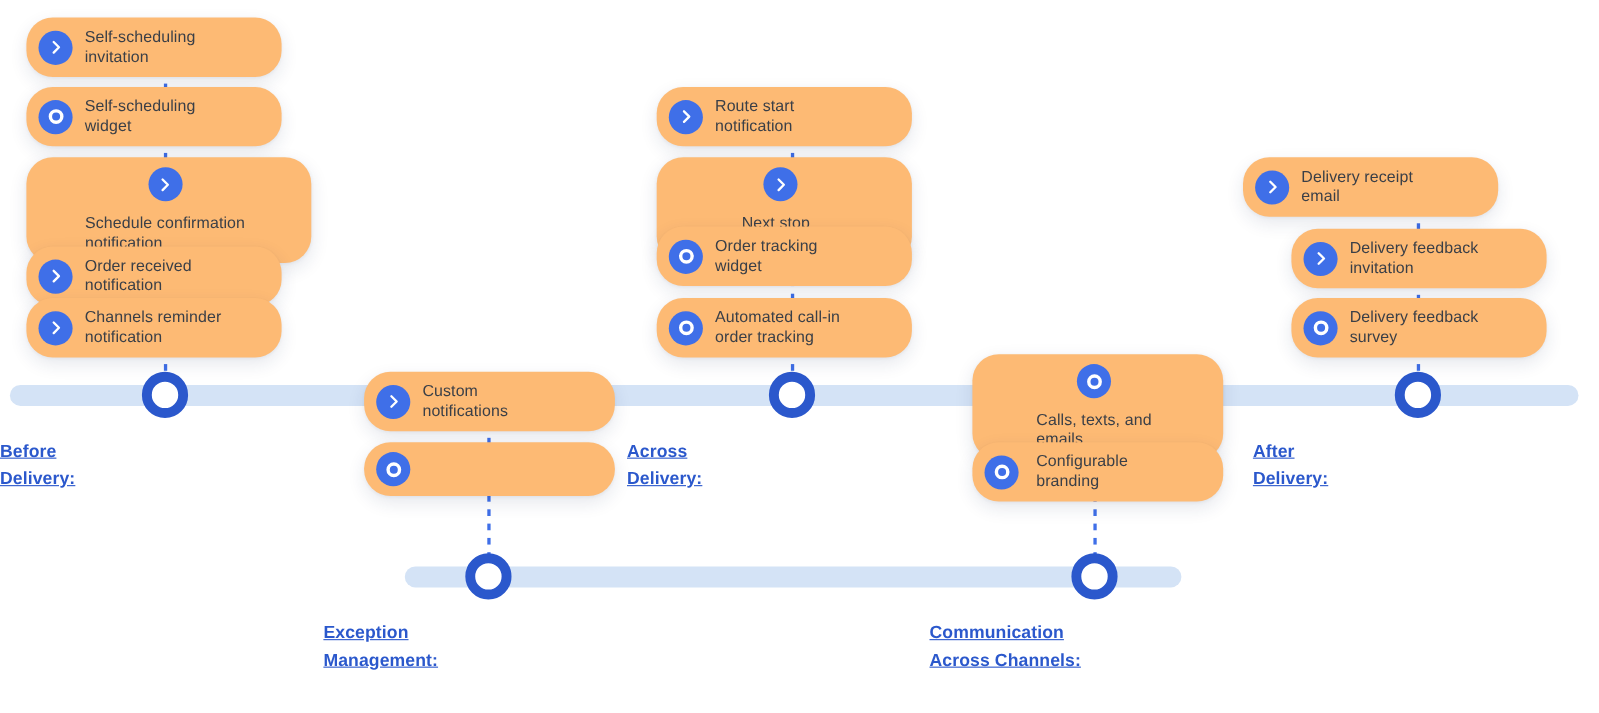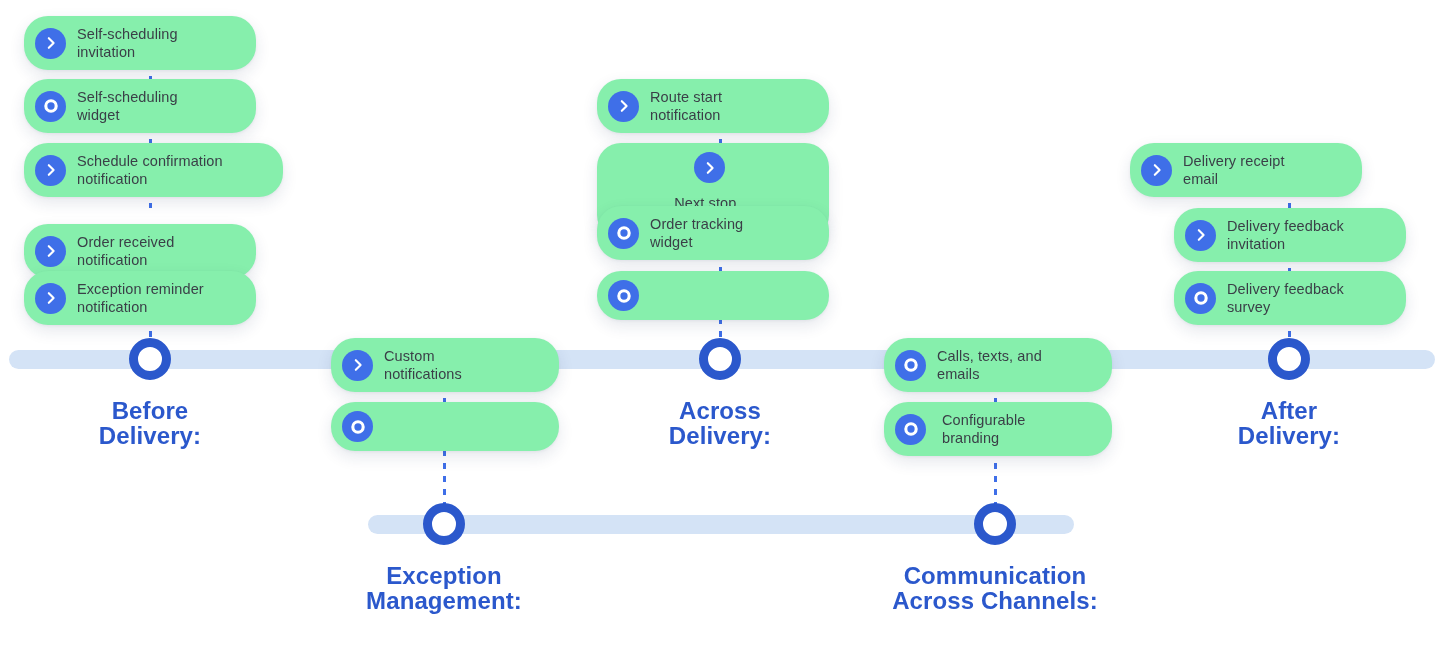--- a/index.html
+++ b/index.html
@@ -36,37 +36,38 @@
     width: 42px; height: 42px;
     border-radius: 50%;
     background: #ffffff;
     border: 9px solid #2b58cc;
     z-index: 6;
   }
 
   
   .phase-label {
     position: absolute;
-    text-align: center;
+    text-align: left;
     color: #2b58cc;
     font-weight: bold;
-    font-size: 24px;
+    font-size: 16px;
     line-height: 25px;
     letter-spacing: 0.1px;
     white-space: pre-line;
     z-index: 5;
+    text-decoration: underline;
   }
 
   
   .card {
     position: absolute;
     display: flex;
     align-items: center;
     gap: 11px;
-    background: #86efac;
+    background: #fdba74;
     border-radius: 24px;
     padding: 9px 18px 9px 11px;
     box-shadow: 0 6px 16px rgba(28,48,90,0.11), 0 1px 3px rgba(28,48,90,0.06);
     z-index: 7;
   }
   .card .badge {
     flex: 0 0 auto;
     width: 31px; height: 31px;
     border-radius: 50%;
     background: #3f6fe8;
@@ -139,21 +140,21 @@
       <div class="card" style="left: 24px; top: 79px; width: 232px;">
         <span class="badge">
           <svg width="16" height="16" viewBox="0 0 16 16" aria-hidden="true">
             <circle cx="8" cy="8" r="5.2" fill="none" stroke="#ffffff" stroke-width="3.1"></circle>
             <circle cx="8" cy="8" r="1.7" fill="#3f6fe8"></circle>
           </svg>
         </span>
         <span class="ctext">Self-scheduling
 widget</span>
       </div>
-      <div class="card" style="left: 24px; top: 143px; width: 259px;">
+      <div class="card" style="left: 24px; top: 143px; width: 259px; flex-direction: column;">
         <span class="badge">
           <svg width="16" height="16" viewBox="0 0 16 16" aria-hidden="true">
             <path d="M5.8 3.2 L10.6 8 L5.8 12.8" fill="none" stroke="#ffffff" stroke-width="2.1" stroke-linecap="round" stroke-linejoin="round"></path>
           </svg>
         </span>
         <span class="ctext">Schedule confirmation
 notification</span>
       </div>
       <div class="card" style="left: 24px; top: 224px; width: 232px;">
         <span class="badge">
@@ -163,21 +164,21 @@
         </span>
         <span class="ctext">Order received
 notification</span>
       </div>
       <div class="card" style="left: 24px; top: 271px; width: 232px;">
         <span class="badge">
           <svg width="16" height="16" viewBox="0 0 16 16" aria-hidden="true">
             <path d="M5.8 3.2 L10.6 8 L5.8 12.8" fill="none" stroke="#ffffff" stroke-width="2.1" stroke-linecap="round" stroke-linejoin="round"></path>
           </svg>
         </span>
-        <span class="ctext">Exception reminder
+        <span class="ctext">Channels reminder
 notification</span>
       </div>
       <div class="card" style="left: 597px; top: 79px; width: 232px;">
         <span class="badge">
           <svg width="16" height="16" viewBox="0 0 16 16" aria-hidden="true">
             <path d="M5.8 3.2 L10.6 8 L5.8 12.8" fill="none" stroke="#ffffff" stroke-width="2.1" stroke-linecap="round" stroke-linejoin="round"></path>
           </svg>
         </span>
         <span class="ctext">Route start
 notification</span>
@@ -201,20 +202,22 @@
         <span class="ctext">Order tracking
 widget</span>
       </div>
       <div class="card" style="left: 597px; top: 271px; width: 232px;">
         <span class="badge">
           <svg width="16" height="16" viewBox="0 0 16 16" aria-hidden="true">
             <circle cx="8" cy="8" r="5.2" fill="none" stroke="#ffffff" stroke-width="3.1"></circle>
             <circle cx="8" cy="8" r="1.7" fill="#3f6fe8"></circle>
           </svg>
         </span>
+        <span class="ctext">Automated call-in
+order tracking</span>
       </div>
       <div class="card" style="left: 1130px; top: 143px; width: 232px; align-items: center;">
         <span class="badge">
           <svg width="16" height="16" viewBox="0 0 16 16" aria-hidden="true">
             <path d="M5.8 3.2 L10.6 8 L5.8 12.8" fill="none" stroke="#ffffff" stroke-width="2.1" stroke-linecap="round" stroke-linejoin="round"></path>
           </svg>
         </span>
         <span class="ctext">Delivery receipt
 email</span>
       </div>
@@ -247,21 +250,21 @@
 notifications</span>
       </div>
       <div class="card" style="left: 331px; top: 402px; width: 228px;">
         <span class="badge">
           <svg width="16" height="16" viewBox="0 0 16 16" aria-hidden="true">
             <circle cx="8" cy="8" r="5.2" fill="none" stroke="#ffffff" stroke-width="3.1"></circle>
             <circle cx="8" cy="8" r="1.7" fill="#3f6fe8"></circle>
           </svg>
         </span>
       </div>
-      <div class="card" style="left: 884px; top: 338px; width: 228px;">
+      <div class="card" style="left: 884px; top: 322px; width: 228px; flex-direction: column;">
         <span class="badge">
           <svg width="16" height="16" viewBox="0 0 16 16" aria-hidden="true">
             <circle cx="8" cy="8" r="5.2" fill="none" stroke="#ffffff" stroke-width="3.1"></circle>
             <circle cx="8" cy="8" r="1.7" fill="#3f6fe8"></circle>
           </svg>
         </span>
         <span class="ctext">Calls, texts, and
 emails</span>
       </div>
       <div class="card" style="left: 884px; top: 402px; width: 228px; gap: 16px;">

